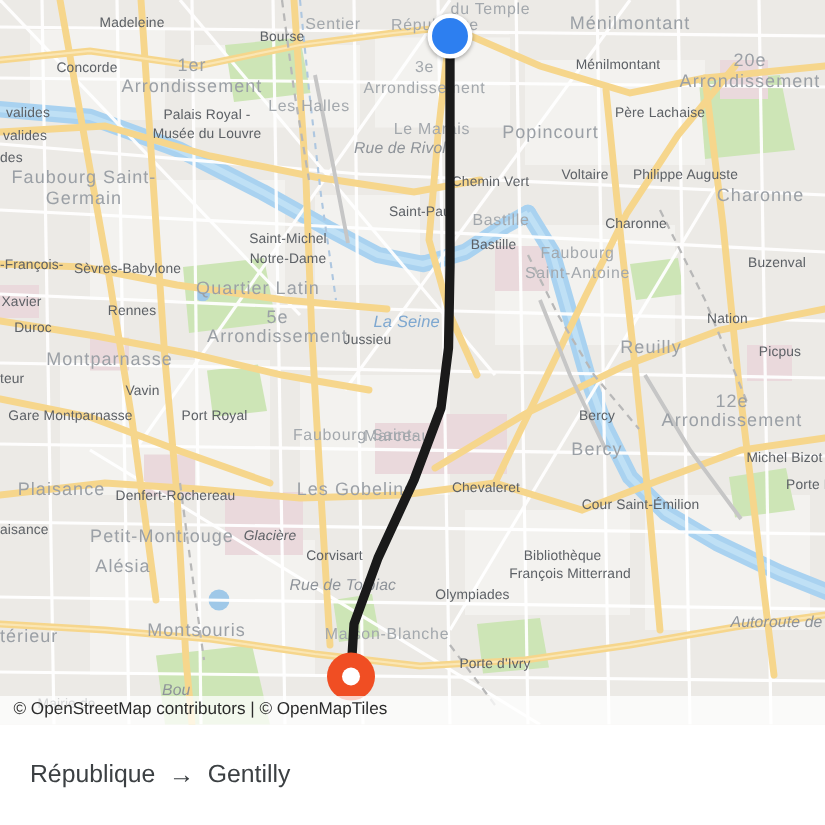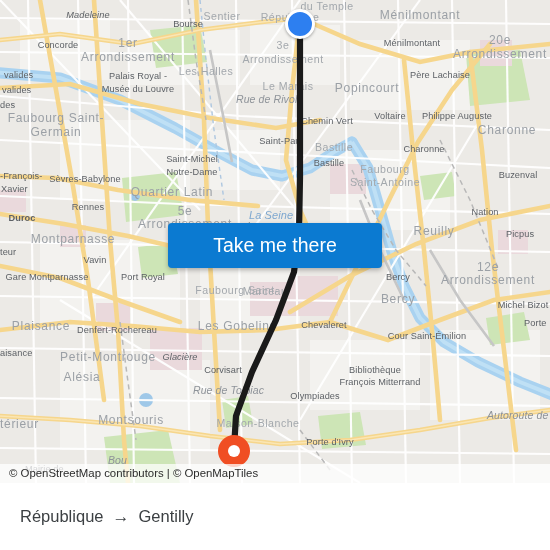--- a/index.html
+++ b/index.html
@@ -296,21 +296,21 @@
           <path d="M360,200 L380,250 L404,300"></path>
         </g>
 
         <g stroke="#aec7e0" stroke-width="1.4" fill="none" stroke-dasharray="4,4">
           <path d="M200,0 L206,60 L214,130 L224,200"></path>
         </g>
       </g>
     </svg>
 
     <div id="labels">
-        <div class="lbl poi ctr" style="left: 88px; top: 10px; font-style: italic;">Madeleine</div>
+        <div class="lbl poi ctr" style="left: 88px; top: 10px;">Madeleine</div>
         <div class="lbl poi ctr" style="left: 188px; top: 19px;">Bourse</div>
         <div class="lbl place2 ctr" style="left: 222px; top: 11px;">Sentier</div>
         <div class="lbl place2 ctr" style="left: 290px; top: 12px;">République</div>
         <div class="lbl place ctr" style="left: 420px; top: 9px;">Ménilmontant</div>
         <div class="lbl place2 ctr" style="left: 327px; top: 1px;">du Temple</div>
         <div class="lbl poi ctr" style="left: 58px; top: 40px;">Concorde</div>
         <div class="lbl place ctr" style="left: 128px; top: 37px;">1er</div>
         <div class="lbl place ctr" style="left: 128px; top: 51px;">Arrondissement</div>
         <div class="lbl place2 ctr" style="left: 283px; top: 40px;">3e</div>
         <div class="lbl place2 ctr" style="left: 283px; top: 54px;">Arrondissement</div>
@@ -337,27 +337,27 @@
         <div class="lbl place2 ctr" style="left: 334px; top: 142px;">Bastille</div>
         <div class="lbl poi ctr" style="left: 329px; top: 158px;">Bastille</div>
         <div class="lbl poi ctr" style="left: 424px; top: 144px;">Charonne</div>
         <div class="lbl place2 ctr" style="left: 385px; top: 164px;">Faubourg</div>
         <div class="lbl place2 ctr" style="left: 385px; top: 177px;">Saint-Antoine</div>
         <div class="lbl poi ctr" style="left: 518px; top: 170px;">Buzenval</div>
         <div class="lbl poi ctr" style="left: 192px; top: 154px;">Saint-Michel</div>
         <div class="lbl poi ctr" style="left: 192px; top: 167px;">Notre-Dame</div>
         <div class="lbl water" style="left: 249px; top: 163px;">La Seine</div>
         <div class="lbl poi" style="left: 0px; top: 171px;">-François-</div>
-        <div class="lbl poi" style="left: 1px; top: 184px;">Xavier</div>
+        <div class="lbl poi" style="left: 1px; top: 196px;">Xavier</div>
         <div class="lbl poi ctr" style="left: 85px; top: 174px;">Sèvres-Babylone</div>
         <div class="lbl place ctr" style="left: 172px; top: 186px;">Quartier Latin</div>
         <div class="lbl poi ctr" style="left: 88px; top: 202px;">Rennes</div>
         <div class="lbl place ctr" style="left: 185px; top: 205px;">5e</div>
         <div class="lbl place ctr" style="left: 185px; top: 218px;">Arrondissement</div>
-        <div class="lbl poi ctr" style="left: 22px; top: 213px; font-weight: bold;">Duroc</div>
+        <div class="lbl poi ctr" style="left: 22px; top: 213px;">Duroc</div>
         <div class="lbl poi ctr" style="left: 245px; top: 221px;">Jussieu</div>
         <div class="lbl poi ctr" style="left: 485px; top: 207px;">Nation</div>
         <div class="lbl poi ctr" style="left: 520px; top: 229px;">Picpus</div>
         <div class="lbl place ctr" style="left: 434px; top: 225px;">Reuilly</div>
         <div class="lbl place ctr" style="left: 73px; top: 233px;">Montparnasse</div>
         <div class="lbl poi ctr" style="left: 95px; top: 255px;">Vavin</div>
         <div class="lbl poi" style="left: 0px; top: 247px;">teur</div>
         <div class="lbl poi ctr" style="left: 47px; top: 272px;">Gare Montparnasse</div>
         <div class="lbl poi ctr" style="left: 143px; top: 272px;">Port Royal</div>
         <div class="lbl poi ctr" style="left: 398px; top: 272px;">Bercy</div>
@@ -395,21 +395,20 @@
       <path d="M300,24 L300,178 L299,232 L294,272 L276,320 L252,372 L236,416 L234,448" fill="none" stroke="#1a1a1a" stroke-width="6.2" stroke-linecap="round" stroke-linejoin="round"></path>
     </svg>
 
     <div id="origin-marker" style="left:285px; top:9px;"></div>
 
     <svg id="dest-marker" style="left:217px; top:434px;" viewBox="0 0 34 34">
       <circle cx="17" cy="17" r="16" fill="#f04e23"></circle>
       <circle cx="17" cy="17" r="6" fill="#ffffff"></circle>
     </svg>
 
-    <button id="cta">Take me there</button>
 
     <div id="attribution">© OpenStreetMap contributors | © OpenMapTiles</div>
   </div>
 
   <div id="footer">
 
     <div id="trip">
       <span>République</span>
       <span class="arrow">→</span>
       <span>Gentilly</span>

